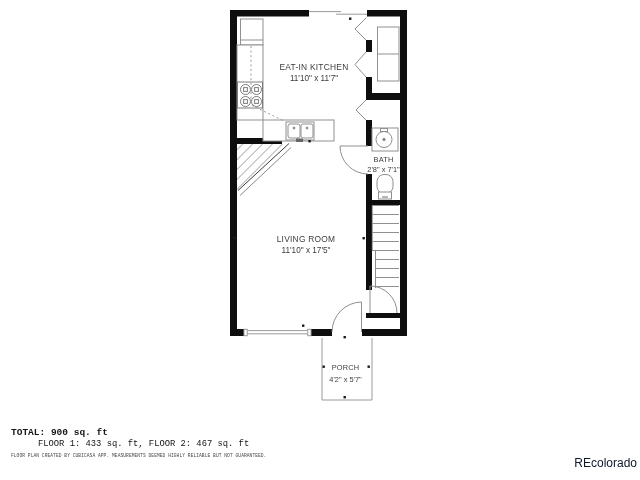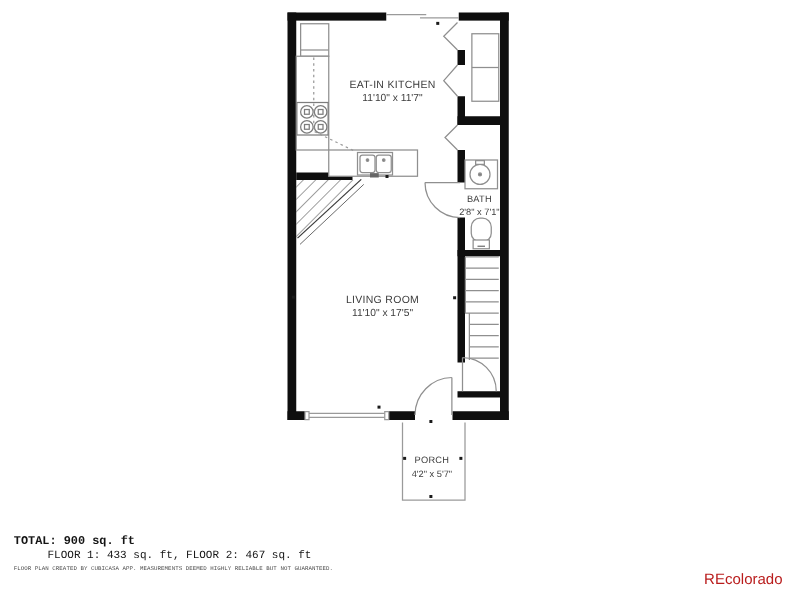--- a/index.html
+++ b/index.html
@@ -8,21 +8,21 @@
   .plan-svg{position:absolute;left:0;top:0;}
   svg text{fill:#3c3c3c;}
   .room-label{font-size:8.4px;letter-spacing:.25px;}
   .room-dims{font-size:8.2px;}
   .small-label{font-size:7.4px;letter-spacing:.2px;}
   .small-dims{font-size:7.4px;}
   .summary{position:absolute;left:11px;right:0;top:428px;text-align:left;color:#151515;font-family:Liberation Mono, monospace;}
   .summary .total{font-size:9.5px;font-weight:700;line-height:10px;}
   .summary .sline{font-size:8.8px;line-height:10px;margin-top:1px;padding-left:27px;}
   .summary .disclaimer{font-size:4.6px;line-height:6px;color:#4a4a4a;margin-top:4px;letter-spacing:.05px;}
-  .watermark{position:absolute;right:14px;top:456px;font-size:12px;color:#b91c1c;}
+  .watermark{position:absolute;right:3px;top:456px;font-size:12px;color:#0f172a;}
 </style>
 </head>
 <body>
 
 <div class="stage">
 
 <svg class="plan-svg" width="640" height="480" viewBox="0 0 640 480">
   <defs>
     <pattern id="hatch" width="7" height="7" patternUnits="userSpaceOnUse" patternTransform="rotate(45)">
       <line x1="0" y1="0" x2="0" y2="7" stroke="#555" stroke-width="0.9"></line>

